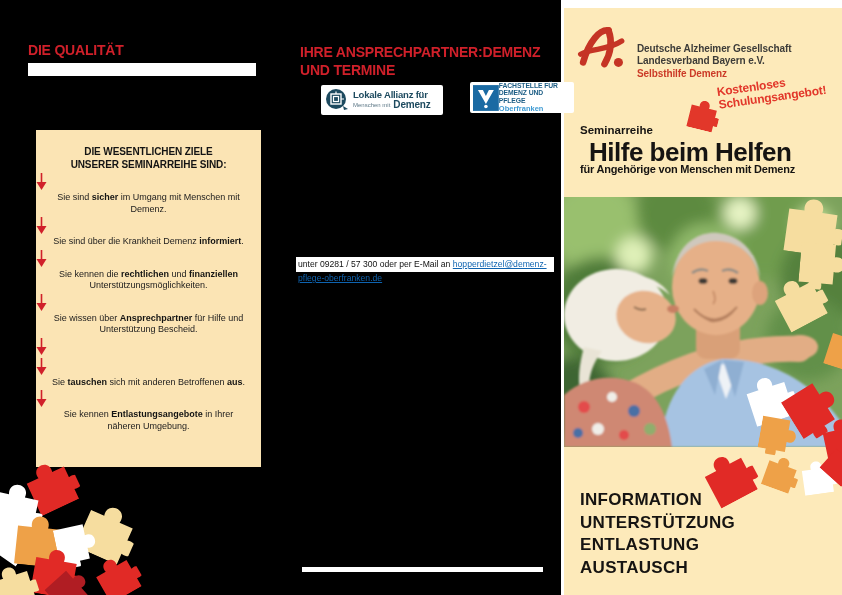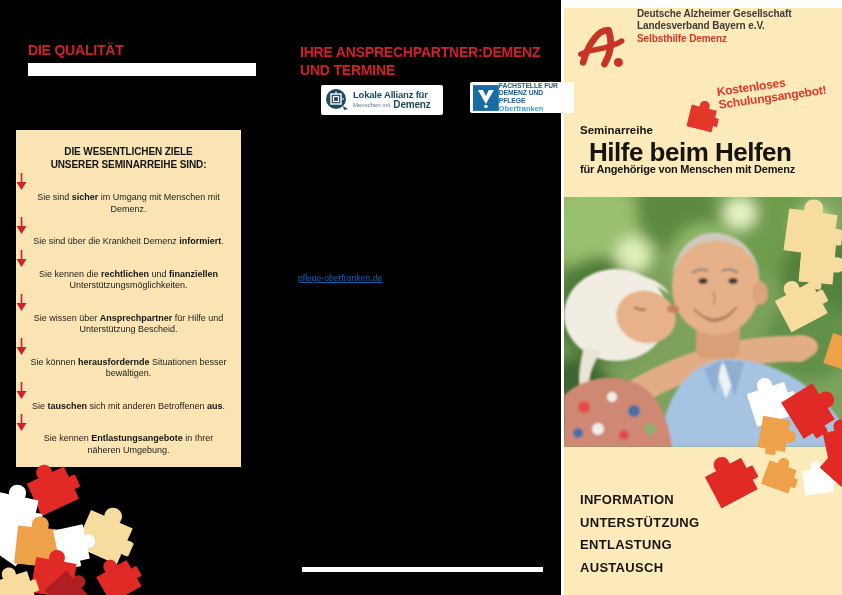--- a/index.html
+++ b/index.html
@@ -12,21 +12,21 @@
 
   
   .black-bg{left:0;top:0;width:561px;height:595px;background:#000;}
   .cream-bg{left:564px;top:8px;width:278px;height:587px;background:#fdeaba;}
 
   
   .left-title{left:28px;top:42px;margin:0;font-size:14px;font-weight:bold;
     color:#d0202a;letter-spacing:-0.2px;}
   .bar{background:#fff;}
   .bar-left{left:28px;top:63px;width:228px;height:13px;}
-  .goals{left:16px;top:130px;width:225px;height:337px;background:#fbe4b4;
+  .goals{left:36px;top:130px;width:225px;height:337px;background:#fbe4b4;
     text-align:center;box-sizing:border-box;padding-top:15px;}
   .goals h2{margin:0 10px 2px;font-size:10px;line-height:13px;color:#141414;
     font-weight:bold;letter-spacing:-0.1px;}
   .goal-arrow{height:18px;margin:2px 0 1px;}
   .goals p{margin:0;padding:0 11px;font-size:9px;line-height:11.5px;color:#222120;}
   .goals p b{color:#141413;}
 
   
   .mid-title{left:300px;top:44px;margin:0;font-size:14px;line-height:17.5px;
     font-weight:bold;color:#d0202a;letter-spacing:-0.2px;}
@@ -40,33 +40,33 @@
   .lg2-l1,.lg2-l2{font-size:6.8px;font-weight:bold;color:#1c5d85;line-height:7.6px;letter-spacing:-0.1px;}
   .lg2-l3{font-size:7.5px;font-weight:bold;color:#3e9ad2;line-height:9px;}
   .contact-bar{left:296px;top:257px;width:258px;height:15px;background:#fff;
     font-size:8.6px;line-height:15px;color:#111;white-space:nowrap;padding-left:2px;box-sizing:border-box;}
   .c-link{color:#0e63b0;text-decoration:underline;cursor:pointer;}
   .contact-line2{left:298px;top:273px;font-size:8.6px;line-height:11px;}
   .bar-mid-bottom{left:302px;top:567px;width:241px;height:5px;}
 
   
   .org-logo-mark{left:577px;top:23px;width:50px;height:46px;}
-  .org-text{left:637px;top:8px;font-size:10px;line-height:12.3px;font-weight:bold;
+  .org-text{left:637px;top:43px;font-size:10px;line-height:12.3px;font-weight:bold;
     color:#3d3c39;letter-spacing:-0.1px;}
   .org-l3{color:#cb3a27;}
   .badge-icon{left:686px;top:96px;width:34px;height:34px;transform:rotate(14deg);}
   .badge-text{left:716px;top:86px;transform:rotate(-8deg);transform-origin:0 0;
     font-size:12px;line-height:13px;font-weight:bold;color:#e2372a;letter-spacing:-0.2px;}
   .kicker{left:580px;top:124px;font-size:11.5px;font-weight:bold;color:#161412;}
   .main-title{left:578px;top:126px;margin:11px;font-size:26px;font-weight:bold;
     color:#161412;letter-spacing:-0.5px;}
   .subtitle{left:580px;top:163px;font-size:11px;font-weight:bold;color:#161412;letter-spacing:-0.2px;}
   .photo{left:564px;top:197px;width:278px;height:250px;}
   .keywords{left:580px;top:489px;}
-  .kw{font-size:13px;line-height:22.6px;font-weight:bold;color:#161412;letter-spacing:0.3px;}
+  .kw{font-size:17px;line-height:22.6px;font-weight:bold;color:#161412;letter-spacing:0.3px;}
 
   .piece{position:absolute;overflow:visible;pointer-events:none;}
   svg{display:block;}
 </style>
 </head>
 <body>
 
 <svg width="0" height="0" style="position:absolute" aria-hidden="true">
   <defs>
     <symbol id="pz" viewBox="0 0 100 100">
@@ -116,21 +116,20 @@
             <path d="M0.5,9 L5.5,17 L10.5,9 Z" fill="#d0202a"></path>
           </svg>
         </div>
         <p>Sie wissen über <b>Ansprechpartner</b> für Hilfe und Unterstützung Bescheid.</p>
         <div class="goal-arrow">
           <svg width="11" height="17" viewBox="0 0 11 17">
             <path d="M5.5,0 V10" stroke="#d0202a" stroke-width="1.6"></path>
             <path d="M0.5,9 L5.5,17 L10.5,9 Z" fill="#d0202a"></path>
           </svg>
         </div>
-        <p>Sie können <b>herausfordernde</b> Situationen besser bewältigen.</p>
         <div class="goal-arrow">
           <svg width="11" height="17" viewBox="0 0 11 17">
             <path d="M5.5,0 V10" stroke="#d0202a" stroke-width="1.6"></path>
             <path d="M0.5,9 L5.5,17 L10.5,9 Z" fill="#d0202a"></path>
           </svg>
         </div>
         <p>Sie <b>tauschen</b> sich mit anderen Betroffenen <b>aus</b>.</p>
         <div class="goal-arrow">
           <svg width="11" height="17" viewBox="0 0 11 17">
             <path d="M5.5,0 V10" stroke="#d0202a" stroke-width="1.6"></path>
@@ -169,20 +168,23 @@
       <path d="M5,5 L13,19 L21,5 L16,5 L13,11 L10,5 Z" fill="#fff"></path>
       <circle cx="13" cy="21.5" r="1.8" fill="#fff"></circle>
     </svg>
     <div>
       <div class="lg2-l1">FACHSTELLE FÜR</div>
       <div class="lg2-l2">DEMENZ UND PFLEGE</div>
       <div class="lg2-l3">Oberfranken</div>
     </div>
   </div>
 
+  <div class="abs contact-bar">
+    <span>unter 09281 / 57 300 oder per E-Mail an </span><a class="c-link" href="#">hopperdietzel@demenz-</a>
+  </div>
   <a class="abs c-link contact-line2" href="#">pflege-oberfranken.de</a>
 
   <div class="abs bar bar-mid-bottom"></div>
 
   <svg class="abs org-logo-mark" viewBox="0 0 60 56">
     <g fill="none" stroke="#c53425" stroke-linecap="round">
       <path d="M7,48 C14,22 28,7 38,9" stroke-width="8"></path>
       <path d="M38,9 C43,23 40,38 33,50" stroke-width="8"></path>
       <path d="M4,38 C18,30 36,34 54,22" stroke-width="6.5"></path>
     </g>

